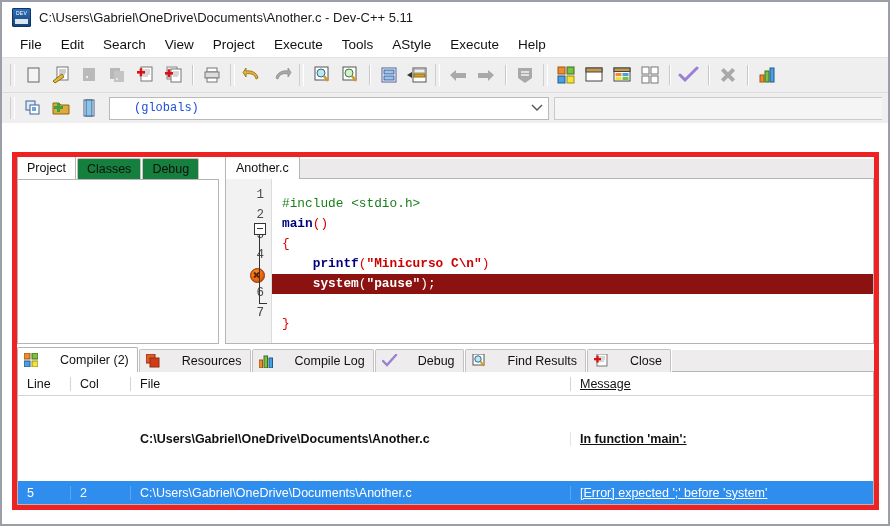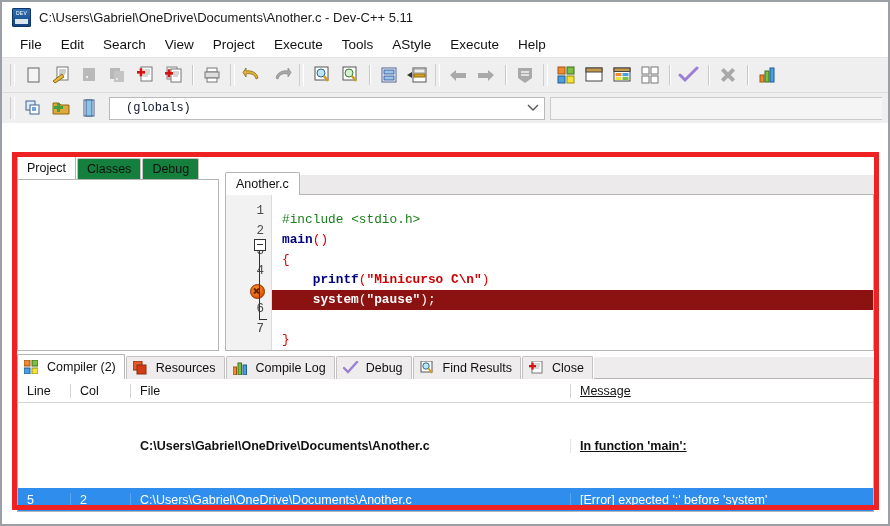--- a/index.html
+++ b/index.html
@@ -69,21 +69,21 @@
   }
   .tb-btn svg{display:block;}
   
   .combo{
     flex:1 1 auto;height:21px;margin-left:6px;background:#ffffff;
     border:1px solid #b9b9b9;display:flex;align-items:center;
     max-width:465px;
   }
   .combo .val{
     flex:1 1 auto;font-family:"Liberation Mono","DejaVu Sans Mono",monospace;
-    font-size:12px;color:#0f172a;padding-left:16px;
+    font-size:12px;color:#1d4ed8;padding-left:24px;
   }
   .combo .arrow{
     width:22px;display:flex;align-items:center;justify-content:center;color:#444;font-size:10px;
   }
   .combo-right{
     flex:1 1 auto;height:21px;margin-left:5px;margin-right:6px;background:#f6f5f5;
     border:1px solid #ccc9c9;border-right:none;
   }
   
   .redframe{
@@ -104,21 +104,21 @@
     height:20px;padding:0 9px;display:flex;align-items:center;
     font-size:12.5px;color:#111;background:#15803d;
     border:1px solid #c4c2c2;border-bottom:none;margin-right:1px;
     border-radius:2px 2px 0 0;white-space:nowrap;
   }
   .tab.active{background:#ffffff;height:22px;border-color:#b6b4b4;}
   .treebox{
     flex:1 1 auto;background:#ffffff;border:1px solid #b6b4b4;margin-right:6px;
   }
   .editorpane{flex:1 1 auto;display:flex;flex-direction:column;}
-  .ed-tabrow{height:38px;display:flex;align-items:flex-end;background:transparent;}
+  .ed-tabrow{height:22px;display:flex;align-items:flex-end;background:transparent;}
   .ed-tab{
     height:22px;padding:0 10px;display:flex;align-items:center;
     font-size:12.5px;color:#111;background:#ffffff;
     border:1px solid #b6b4b4;border-bottom:none;border-radius:2px 2px 0 0;
   }
   .ed-tabfill{flex:1 1 auto;height:19px;background:#eceaea;border-bottom:1px solid #b6b4b4;}
   .editor{
     flex:1 1 auto;background:#ffffff;border:1px solid #b6b4b4;border-top:none;
     display:flex;overflow:hidden;
   }
@@ -158,21 +158,21 @@
   .pp{color:#1a7f1a;}
   .str{color:#cc0000;font-weight:bold;}
   .punc{color:#dd0000;}
   .fn{color:#000080;font-weight:bold;}
   .hl .fn,.hl .punc{color:#ffffff;}
   .hl .str{color:#ffffff;}
   
   .lower{flex:1 1 auto;display:flex;flex-direction:column;margin-top:4px;}
   .btabrow{height:24px;display:flex;align-items:flex-end;}
   .btab{
-    height:22px;padding:0 8px 0 6px;display:flex;align-items:center;gap:9px;
+    height:22px;padding:0 8px 0 6px;display:flex;align-items:center;gap:22px;
     font-size:12.5px;color:#111;background:#eeecec;
     border:1px solid #c4c2c2;border-bottom:none;margin-right:1px;
     border-radius:2px 2px 0 0;white-space:nowrap;
   }
   .btab.active{background:#ffffff;height:24px;border-color:#b6b4b4;}
   .btabfill{flex:1 1 auto;height:21px;background:#eeecec;border-bottom:1px solid #b6b4b4;}
   .grid{
     flex:1 1 auto;background:#ffffff;border:1px solid #b6b4b4;border-top:none;
     display:flex;flex-direction:column;overflow:hidden;gap:31px;
   }

